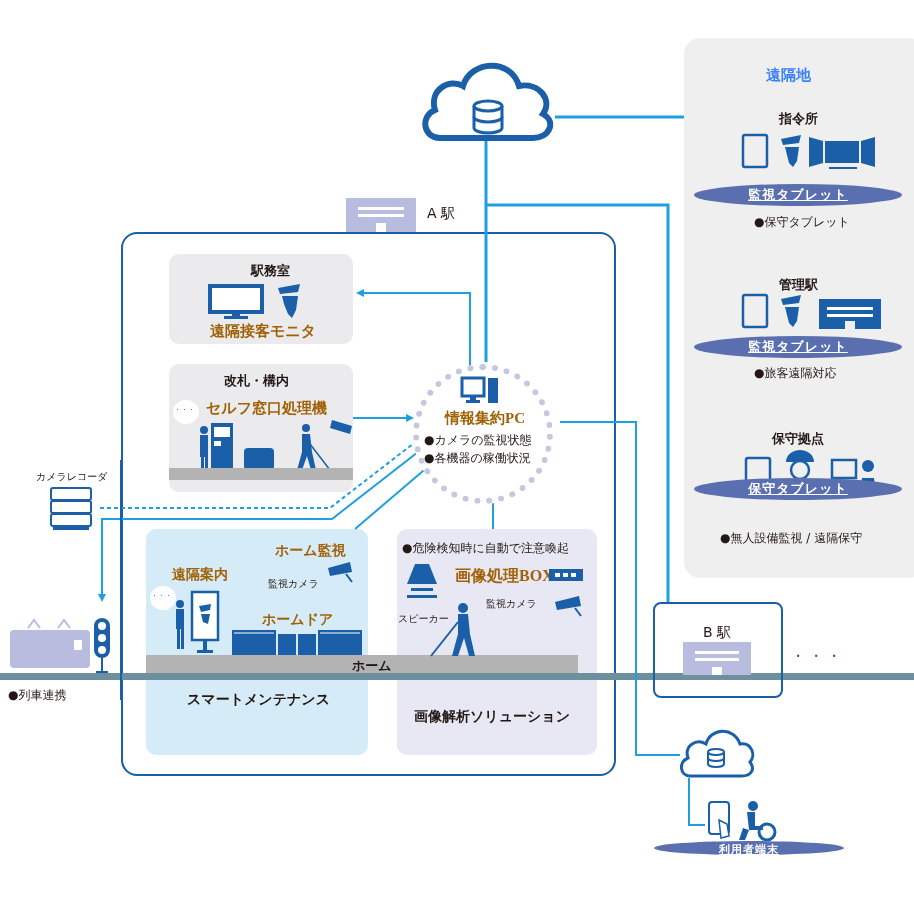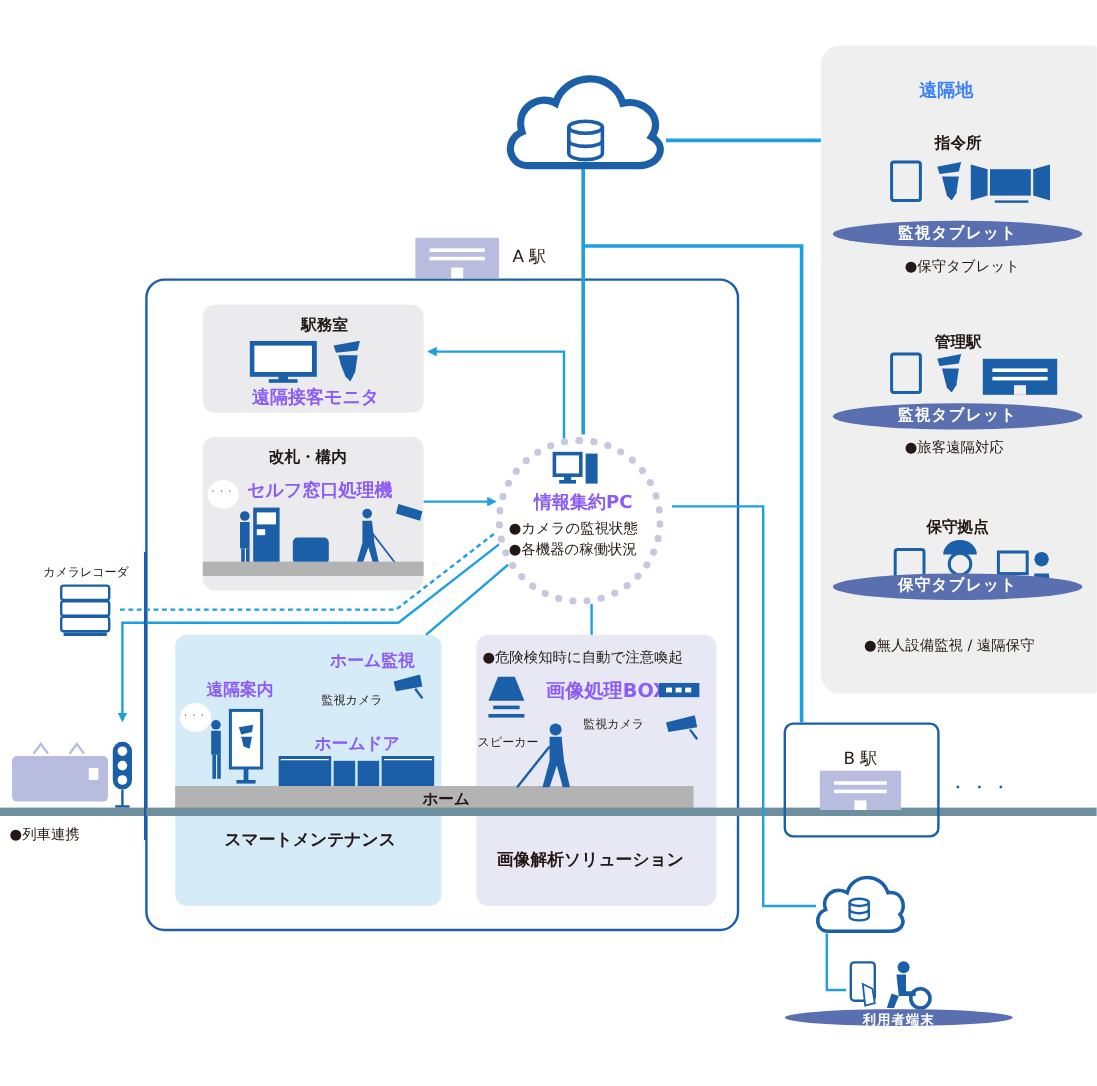--- a/index.html
+++ b/index.html
@@ -1,22 +1,22 @@
 <!DOCTYPE html>
 <html><head>
 <meta charset="utf-8">
 <style>
   html,body{margin:0;padding:0;background:#ffffff;}
   body{width:914px;height:905px;position:relative;overflow:hidden;font-family:"DejaVu Sans","Liberation Sans",sans-serif;color:#231815;}
   .abs{position:absolute;}
   svg.layer{position:absolute;left:0;top:0;}
   .t{position:absolute;white-space:nowrap;}
   .bold{font-weight:bold;}
-  .blue{color:#8b5cf6;}
-  .pill{position:absolute;background:#5a6fb0;border-radius:50%;color:#fff;font-weight:bold;text-align:center;letter-spacing:1px;}
+  .blue{color:#a16207;font-family:Liberation Serif, serif;}
+  .pill{position:absolute;background:#5a6fb0;border-radius:50%;color:#fff;font-weight:bold;text-align:center;letter-spacing:1px;text-decoration:underline;}
   .panel{position:absolute;border-radius:10px;}
 </style>
 </head>
 <body>
 
 <div class="panel" style="left:684px;top:38px;width:240px;height:540px;background:#efefef;border-radius:16px;"></div>
 
 <div class="abs" style="left:121px;top:232px;width:491px;height:540px;border:2px solid #1a5fa8;border-radius:16px;"></div>
 
 <div class="panel" style="left:169px;top:254px;width:184px;height:90px;background:#ebebed;"></div>

